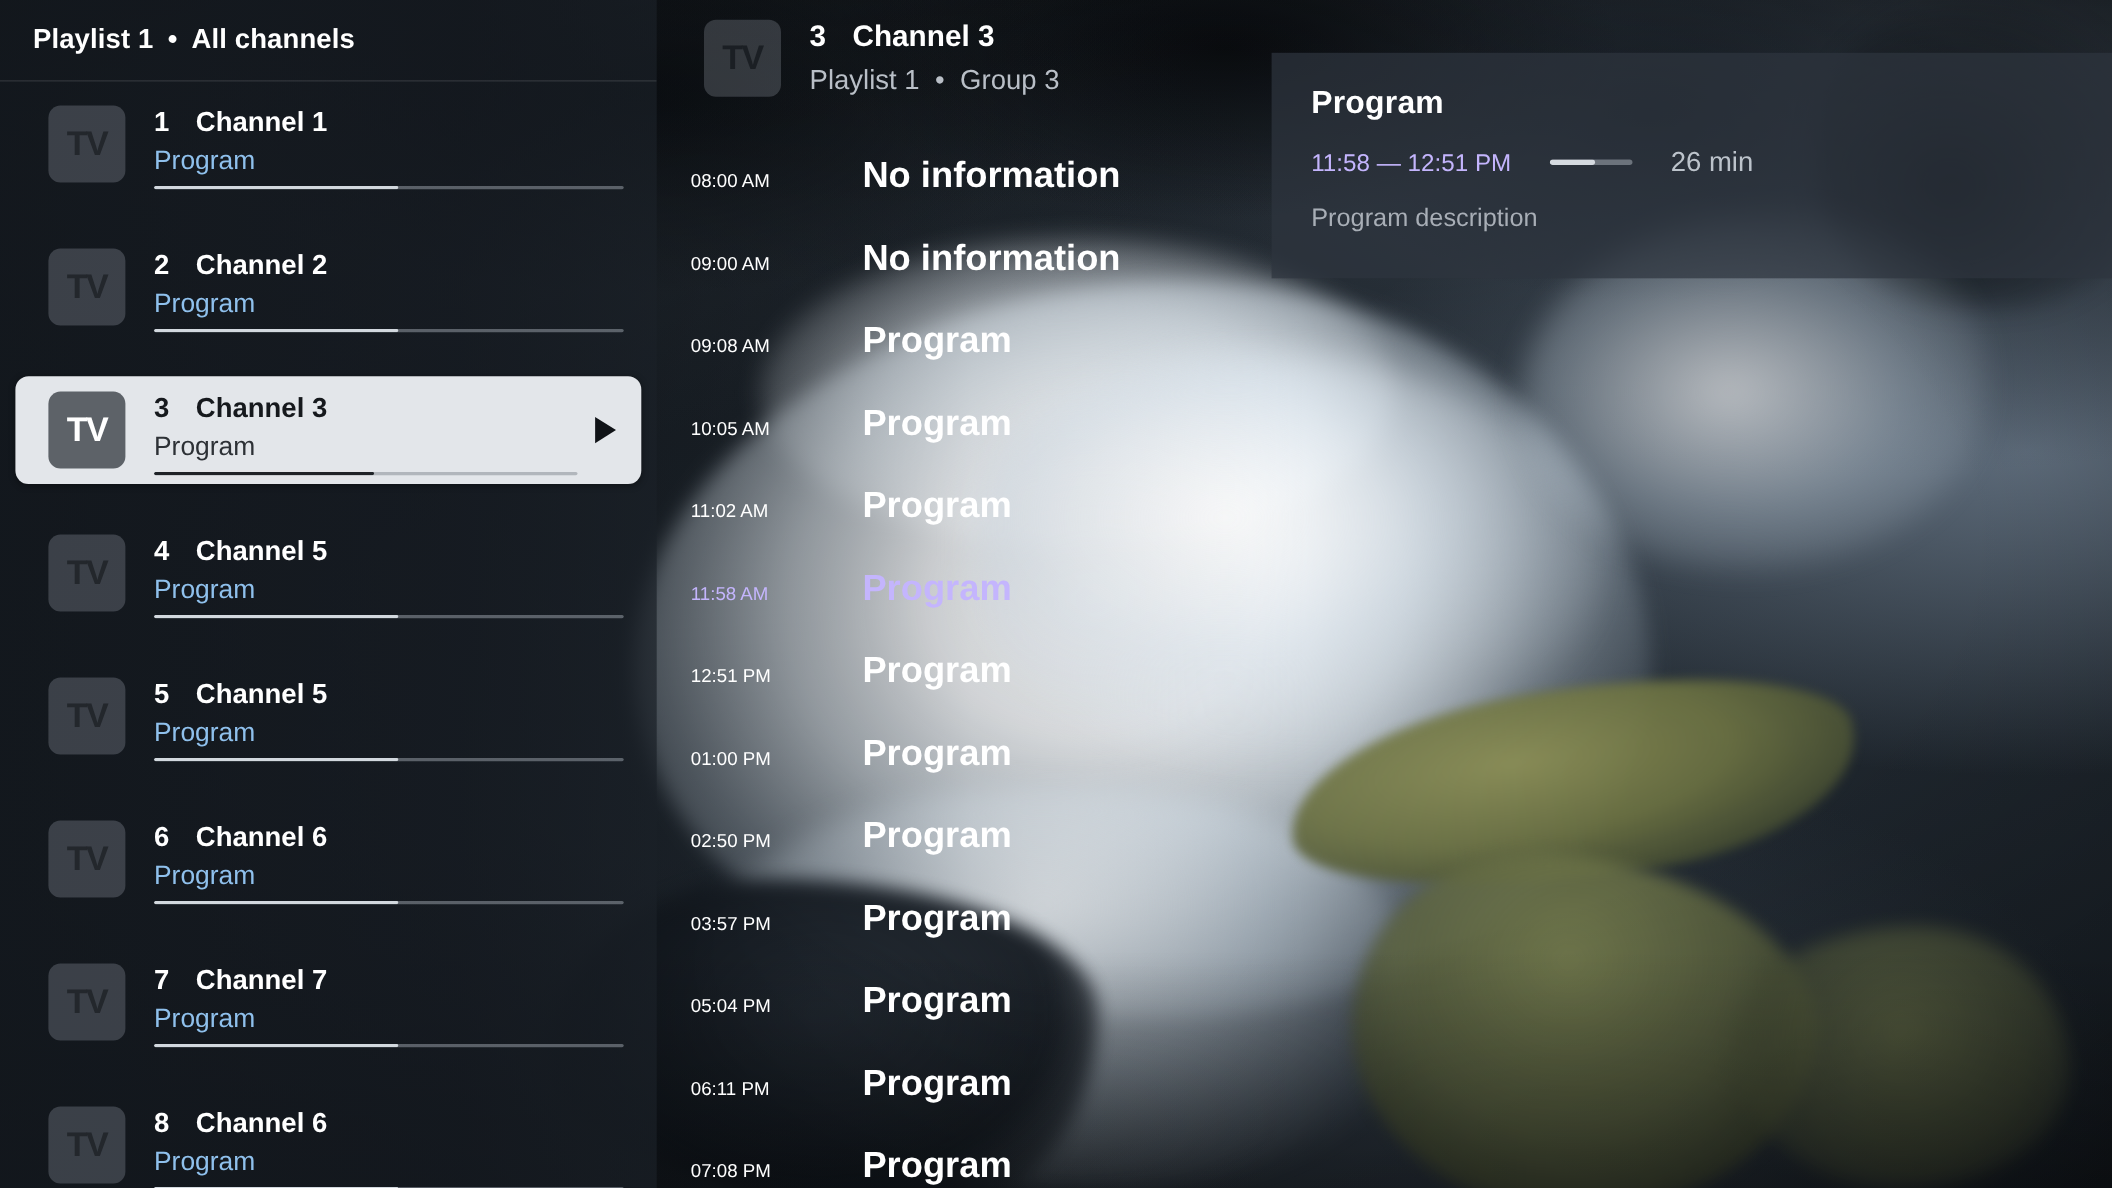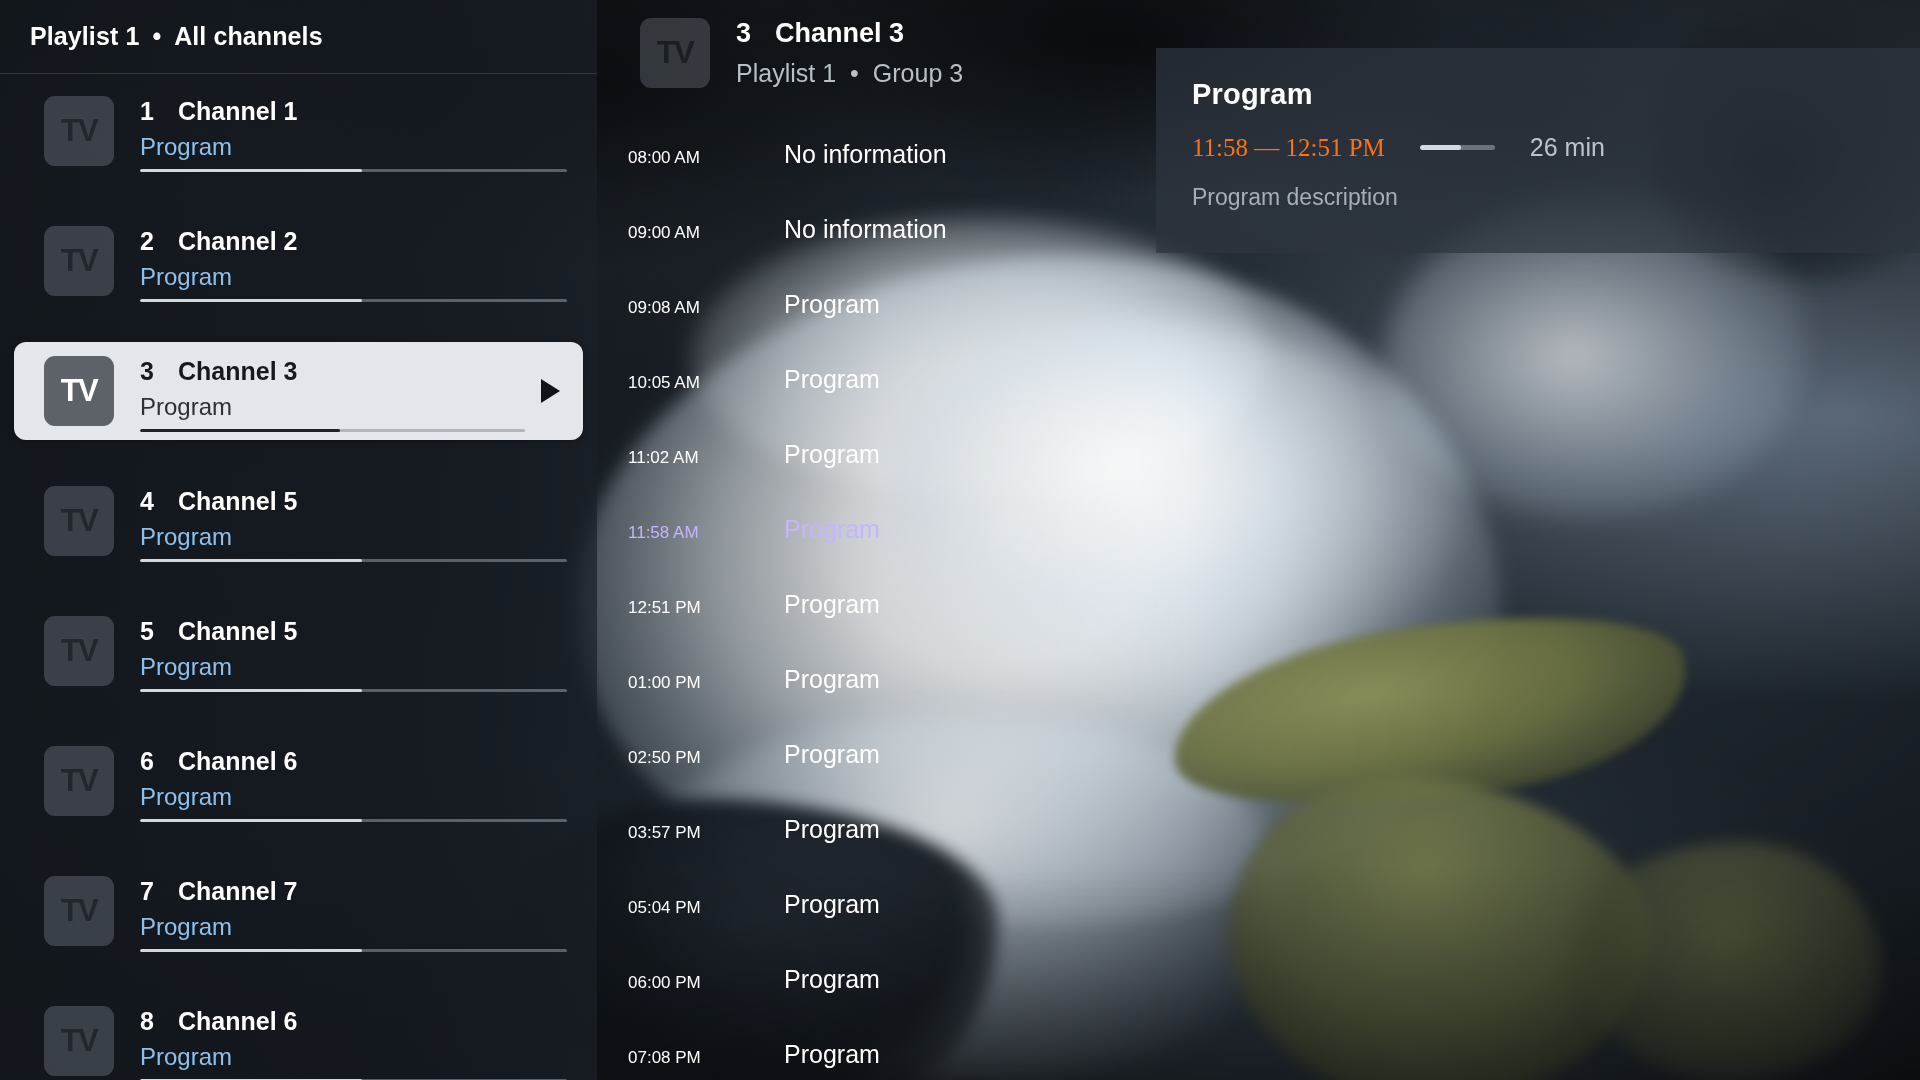--- a/index.html
+++ b/index.html
@@ -261,39 +261,39 @@
   }
   .sched-row {
     display: flex; align-items: baseline;
     height: 75px;
     white-space: nowrap;
   }
   .sched-row .time {
     color: #ffffff; font-size: 17px;
     width: 150px; flex: 0 0 auto;
   }
-  .sched-row .name { color: #ffffff; font-size: 25px; margin-left: 6px; }
+  .sched-row .name { color: #ffffff; font-size: 33px; margin-left: 6px; font-weight: bold; }
   .sched-row.current .time, .sched-row.current .name { color: #c4b5fd; }
 
   
   #program-info {
     position: absolute; right: 0; top: 48px;
     width: 764px; height: 205px;
     background: rgba(46,53,62,.72);
     padding: 30px 36px 0 36px;
   }
   #program-info .pi-title {
     color: #ffffff; font-size: 29px; font-weight: bold;
     letter-spacing: .2px;
   }
   #program-info .pi-meta {
     display: flex; align-items: center;
     margin-top: 22px;
   }
-  #program-info .pi-times { color: #f97316; font-size: 25px; white-space: nowrap; font-family: Liberation Serif, serif; }
+  #program-info .pi-times { color: #c4b5fd; font-size: 22px; white-space: nowrap; }
   #program-info .pi-bar {
     width: 75px; height: 5px;
     background: #6c737c; border-radius: 3px;
     margin: 0 35px; overflow: hidden; flex: 0 0 auto;
   }
   #program-info .pi-bar i { display: block; height: 100%; background: #d5dae0; border-radius: 3px; }
   #program-info .pi-dur { color: #bcc3cb; font-size: 25px; white-space: nowrap; text-align: center; }
   #program-info .pi-desc {
     margin-top: 22px;
     color: #a8aeb6; font-size: 23px;
@@ -514,21 +514,21 @@
       </div>
       <div class="sched-row">
         <span class="time">03:57 PM</span>
         <span class="name">Program</span>
       </div>
       <div class="sched-row">
         <span class="time">05:04 PM</span>
         <span class="name">Program</span>
       </div>
       <div class="sched-row">
-        <span class="time">06:00 PM</span>
+        <span class="time">06:11 PM</span>
         <span class="name">Program</span>
       </div>
       <div class="sched-row">
         <span class="time">07:08 PM</span>
         <span class="name">Program</span>
       </div>
     </div>
 
   <div id="program-info">
     <div class="pi-title">Program</div>

